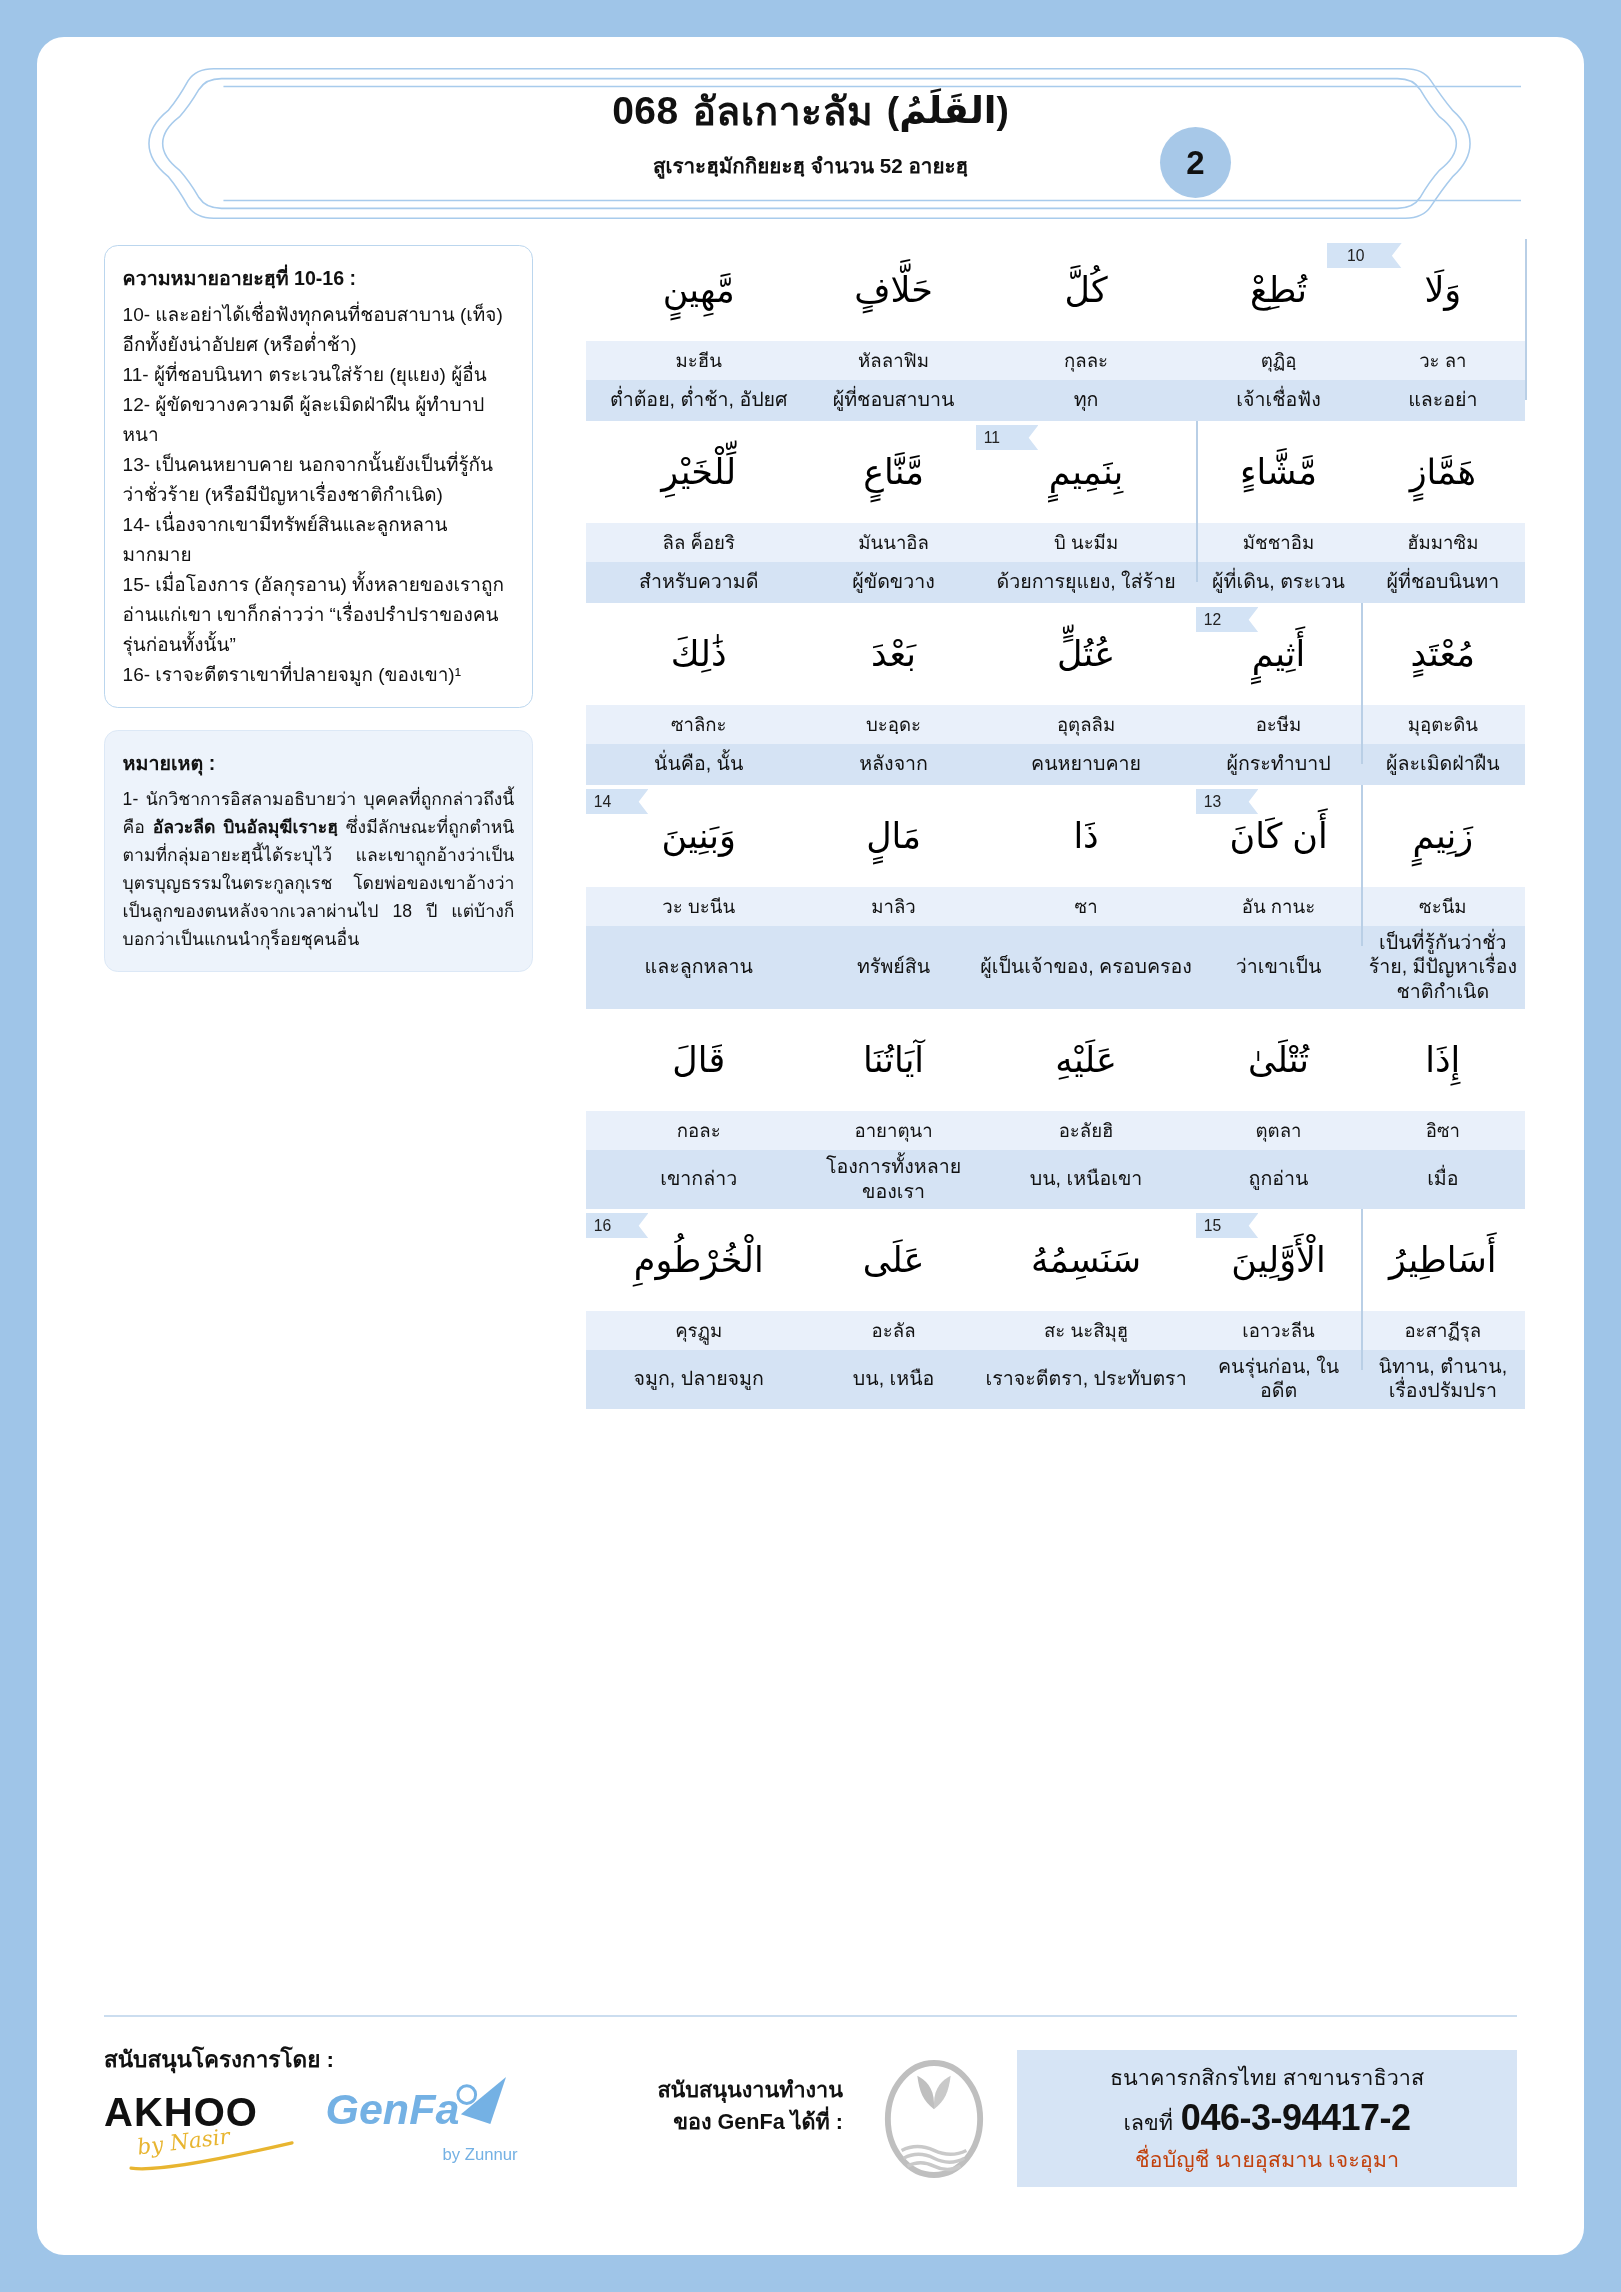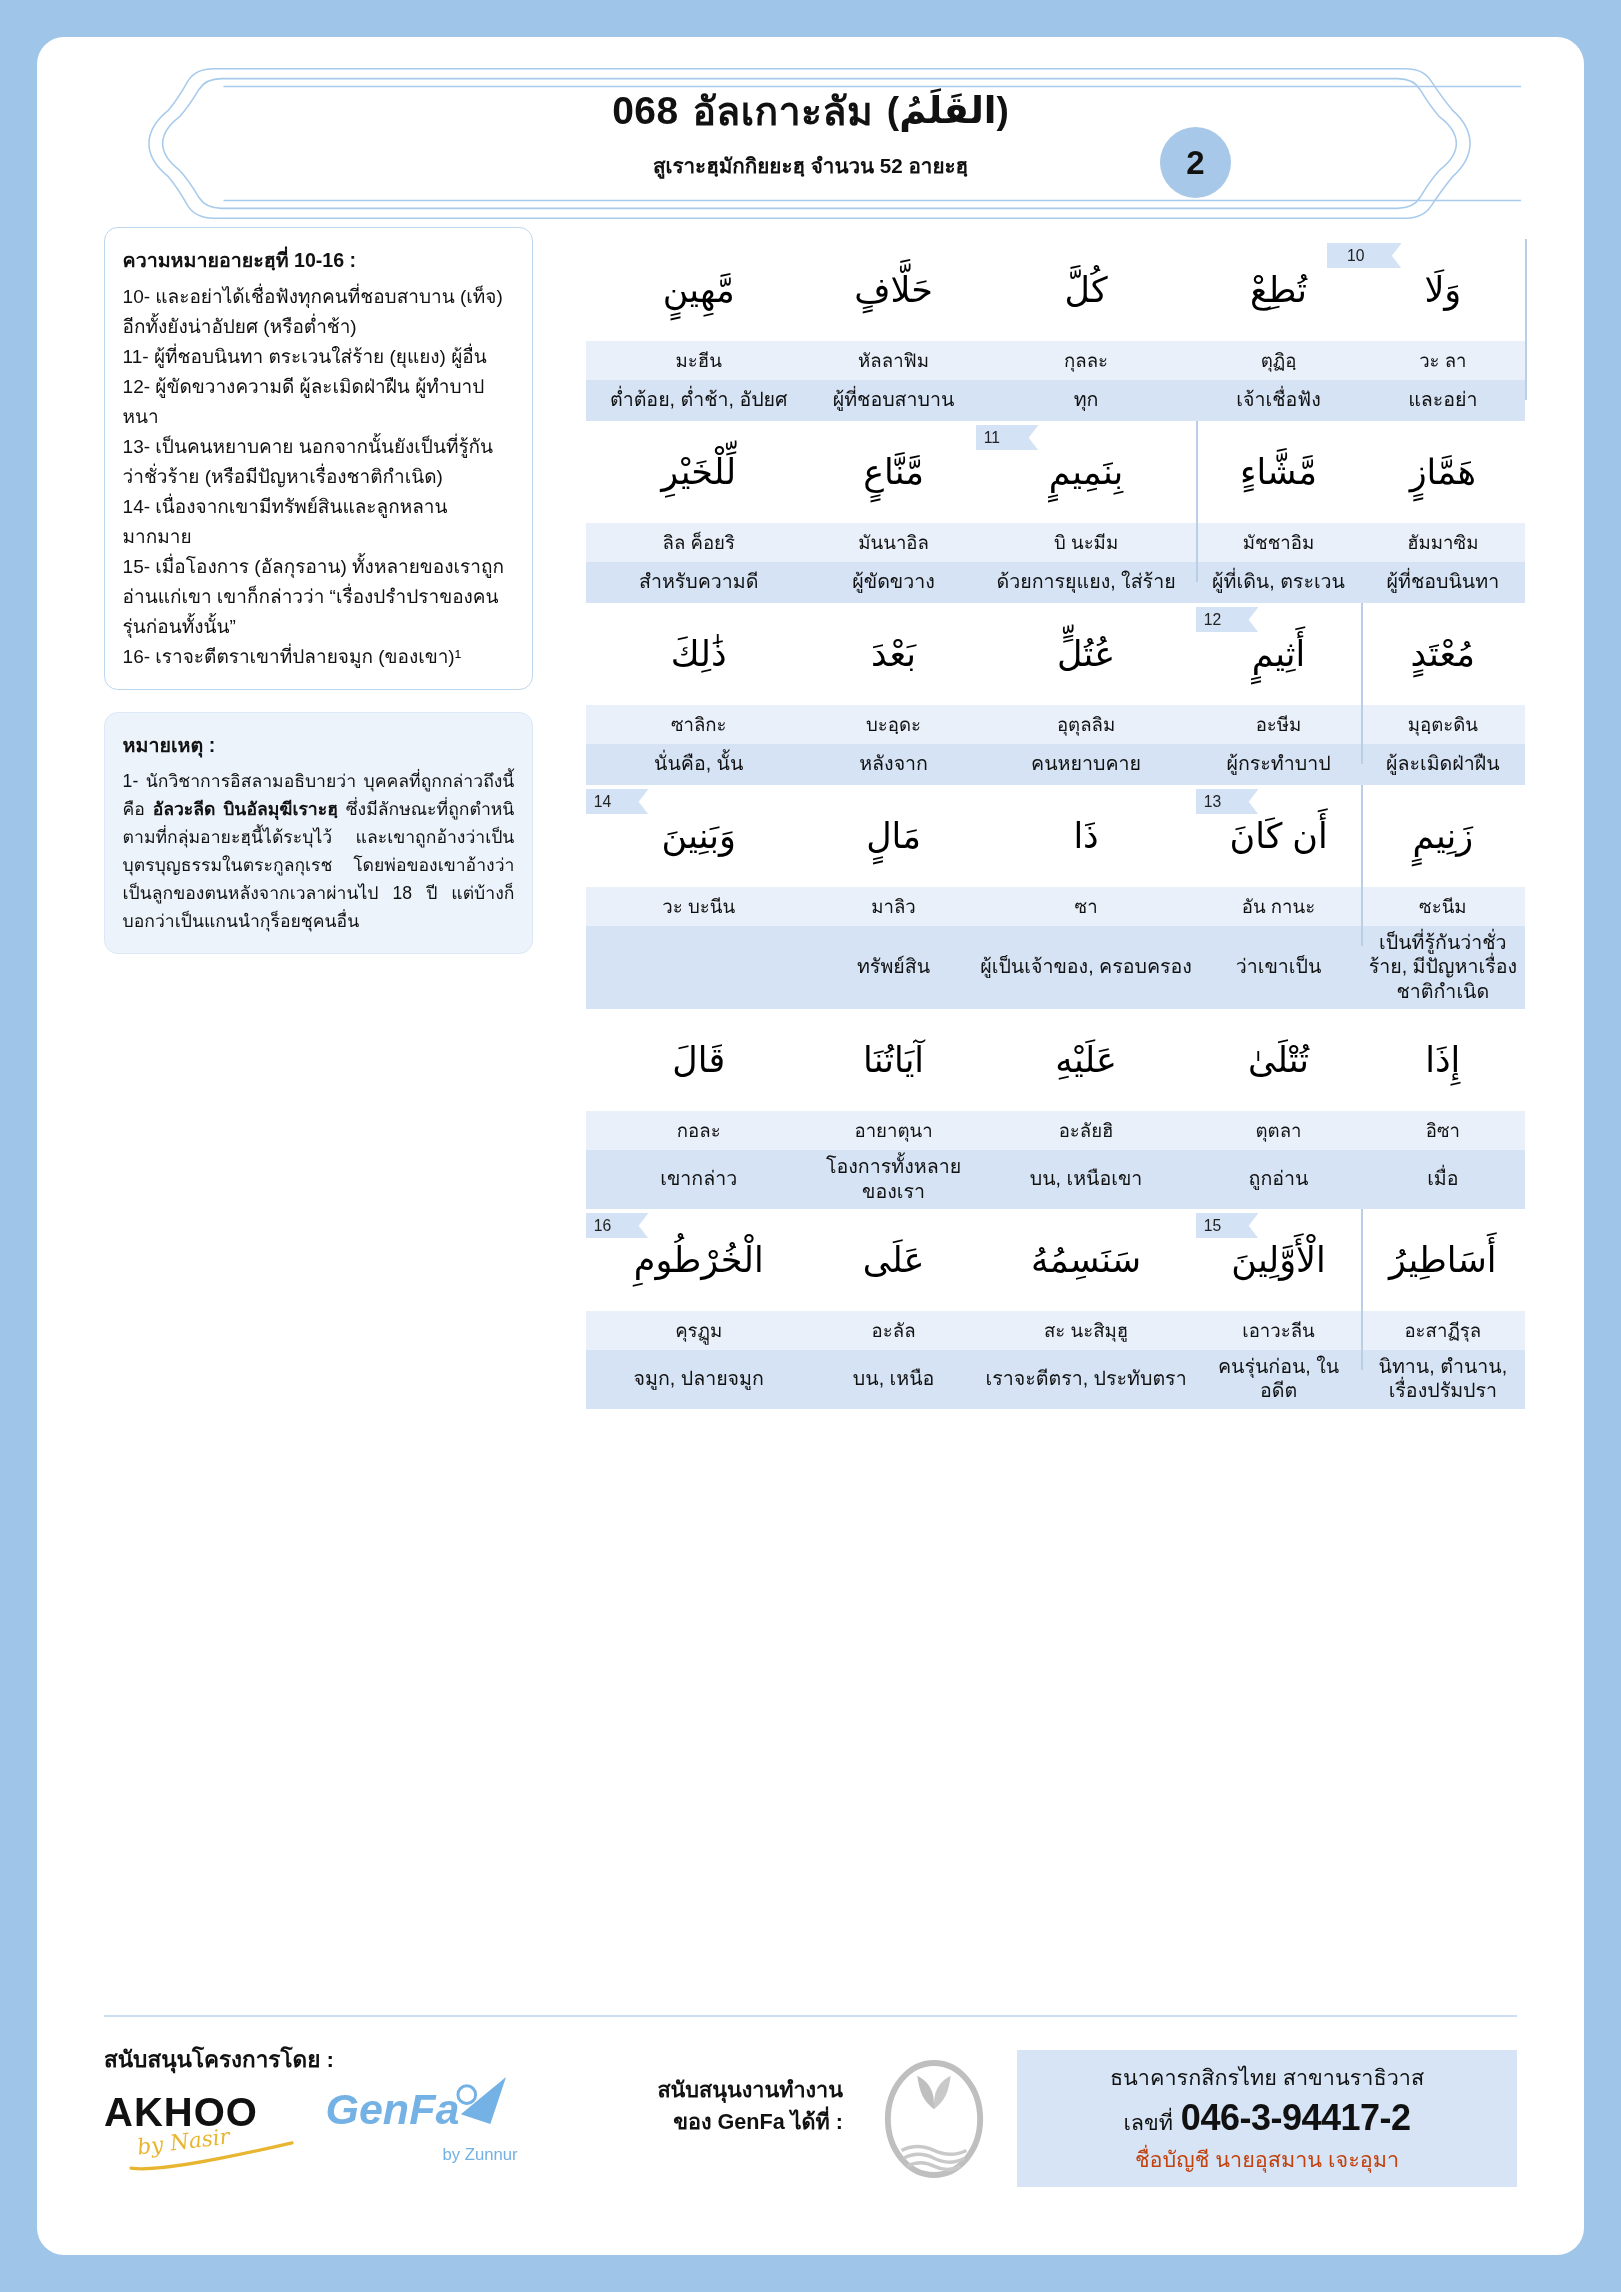--- a/index.html
+++ b/index.html
@@ -36,21 +36,21 @@
   }
   .page-badge{
     position:absolute;left:1123px;top:90px;
     width:71px;height:71px;border-radius:50%;
     background:#A7C8E8;color:#111;
     display:flex;align-items:center;justify-content:center;
     font-size:33px;font-weight:bold;
   }
 
   
-  .left-col{position:absolute;left:67px;top:190px;width:429px;}
+  .left-col{position:absolute;left:67px;top:208px;width:429px;}
   .panel{
     border:1.5px solid #BBD6EE;border-radius:13.7px;
     padding:15.7px 17.6px 17.6px 17.6px;box-sizing:border-box;
   }
   .panel.notes{background:#EDF3FB;border-color:#DCE8F6;margin-top:21.6px;}
   .panel h3{
     margin:0 0 5.9px 0;font-size:19.6px;font-weight:bold;color:#111;
   }
   .meaning-line{
     font-size:19px;line-height:1.58;color:#111;
@@ -426,20 +426,23 @@
           </div>
           <div class="cell" style="width: 17.5%;">
             <div class="cell-inner">ว่าเขาเป็น</div>
           </div>
           <div class="cell" style="width: 23.5%;">
             <div class="cell-inner">ผู้เป็นเจ้าของ, ครอบครอง</div>
           </div>
           <div class="cell" style="width: 17.5%;">
             <div class="cell-inner">ทรัพย์สิน</div>
           </div>
+          <div class="cell" style="width: 24%;">
+            <div class="cell-inner">และลูกหลาน</div>
+          </div>
         </div>
         <div class="ayah-tag" style="left: 610px;">13</div>
         <div class="vdiv" style="left: 775px; height: 161px;"></div>
         <div class="ayah-tag" style="left: 8.52651e-14px;">14</div>
       </div>
       <div style="position: relative;">
         <div class="band ar" style="flex-direction: row-reverse;">
           <div class="cell" style="width: 17.5%;">
             <div class="cell-inner">إِذَا</div>
           </div>

